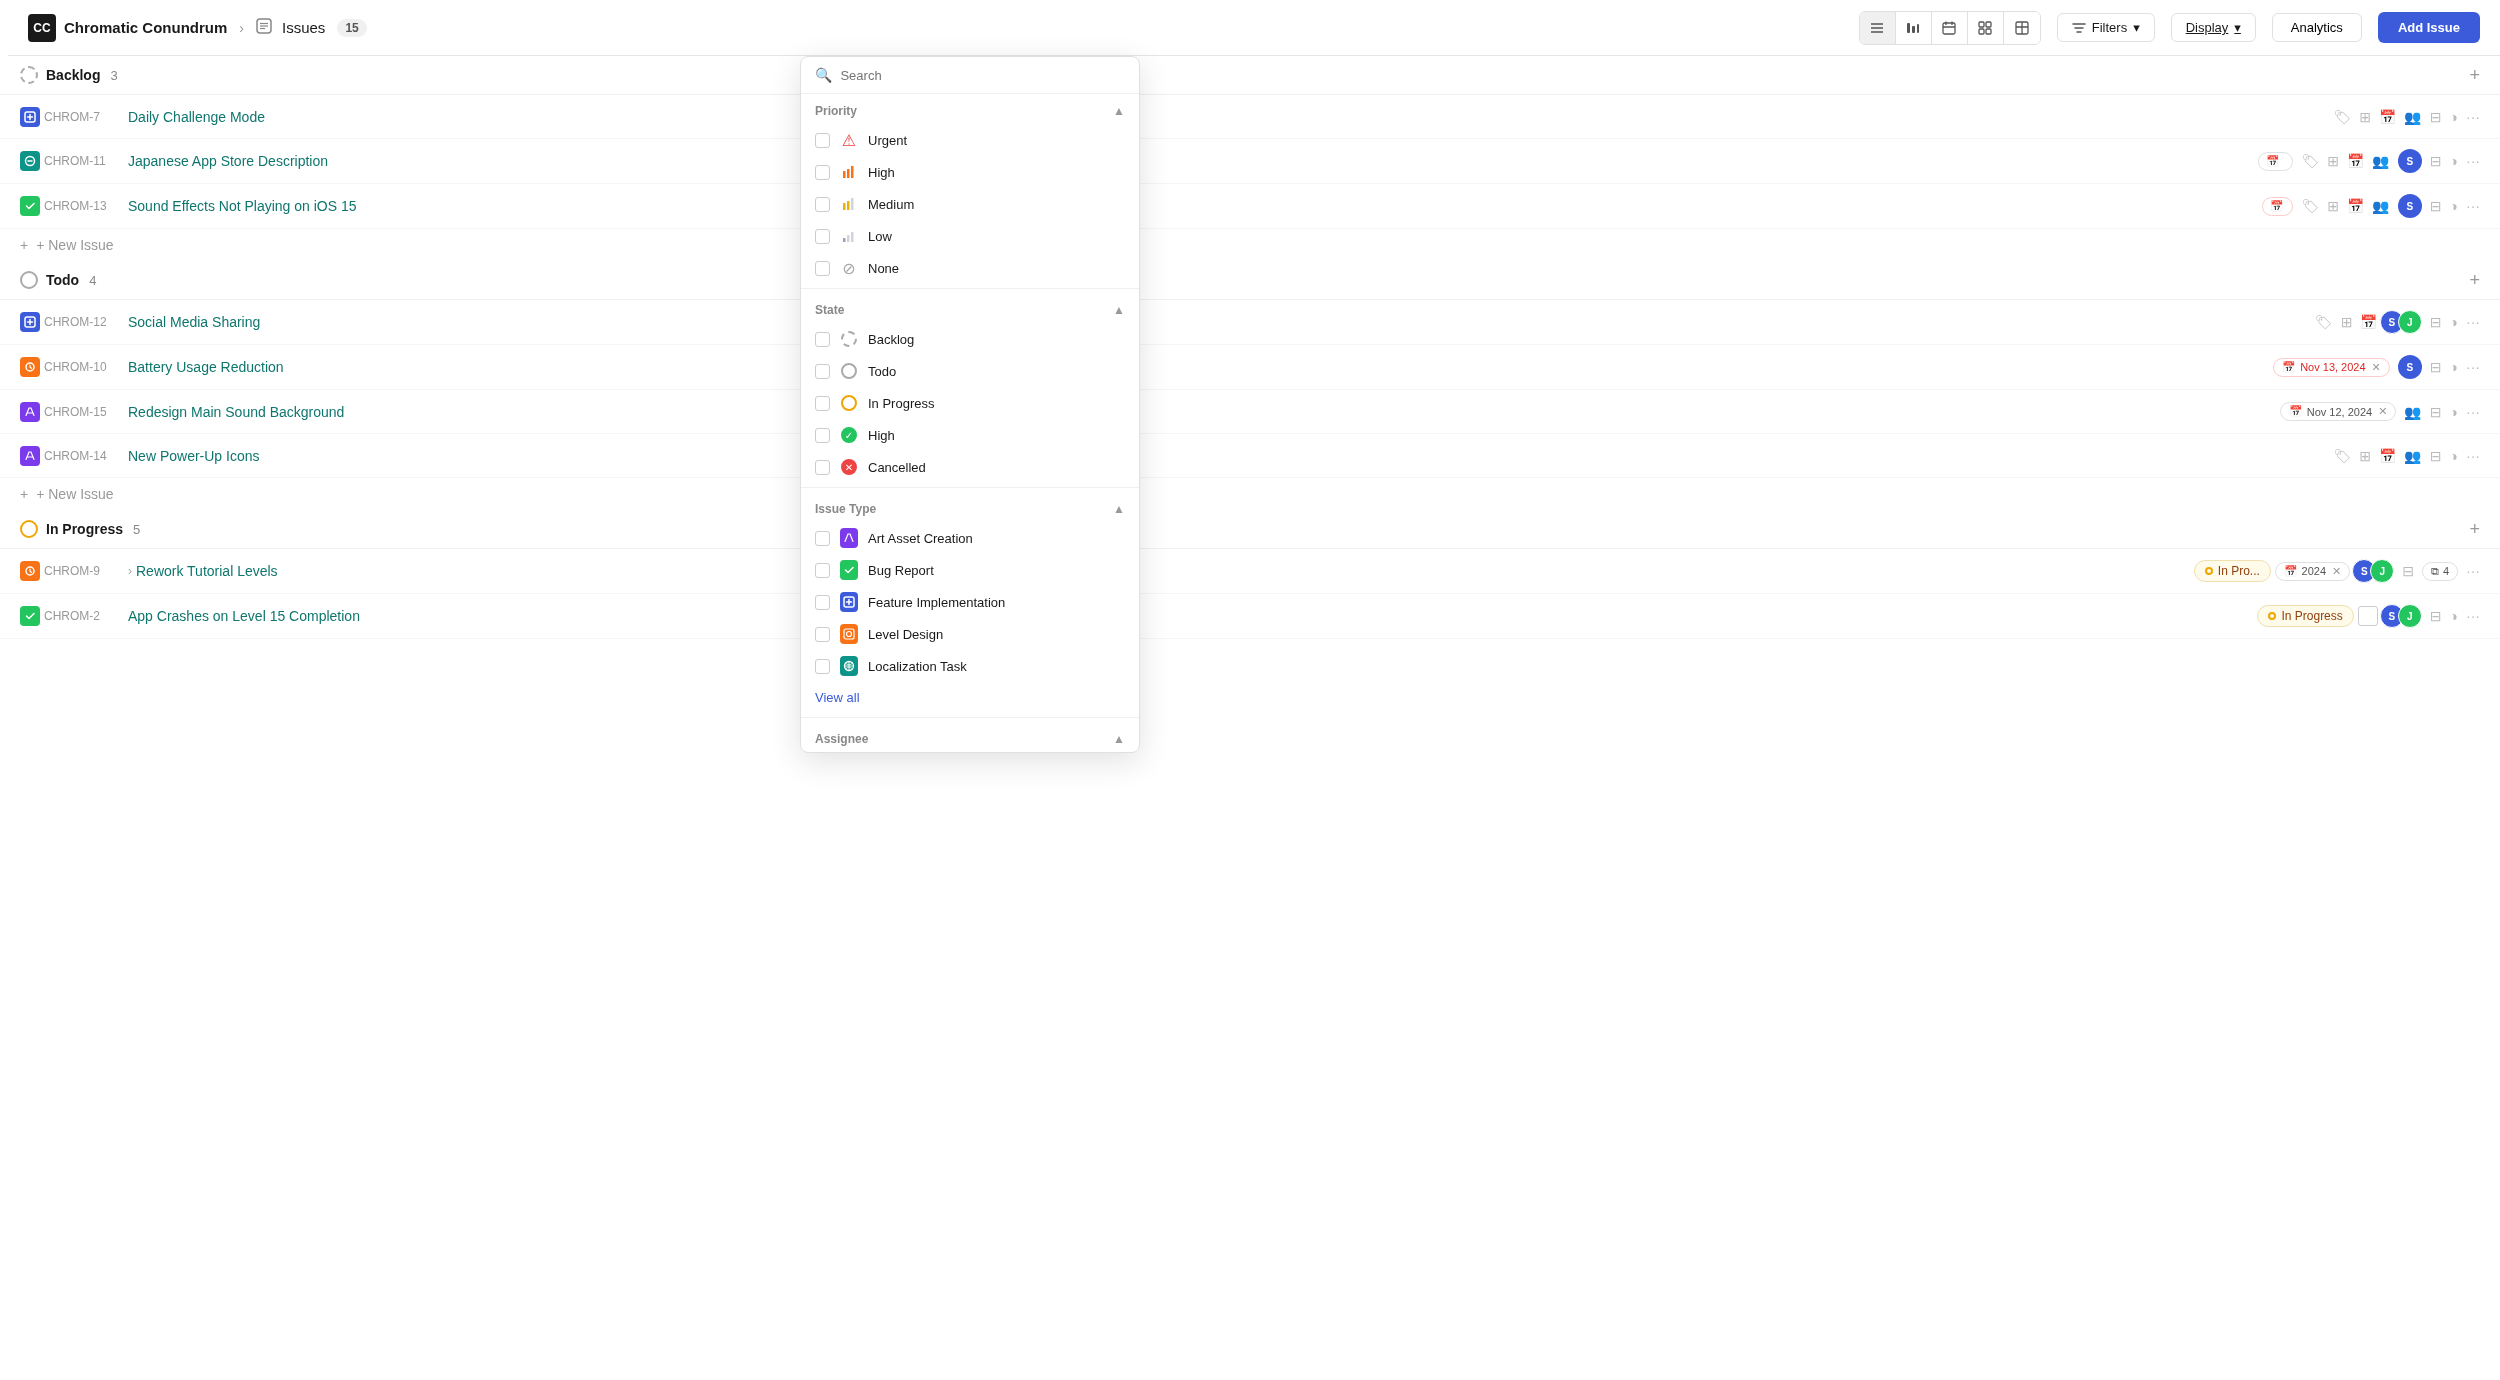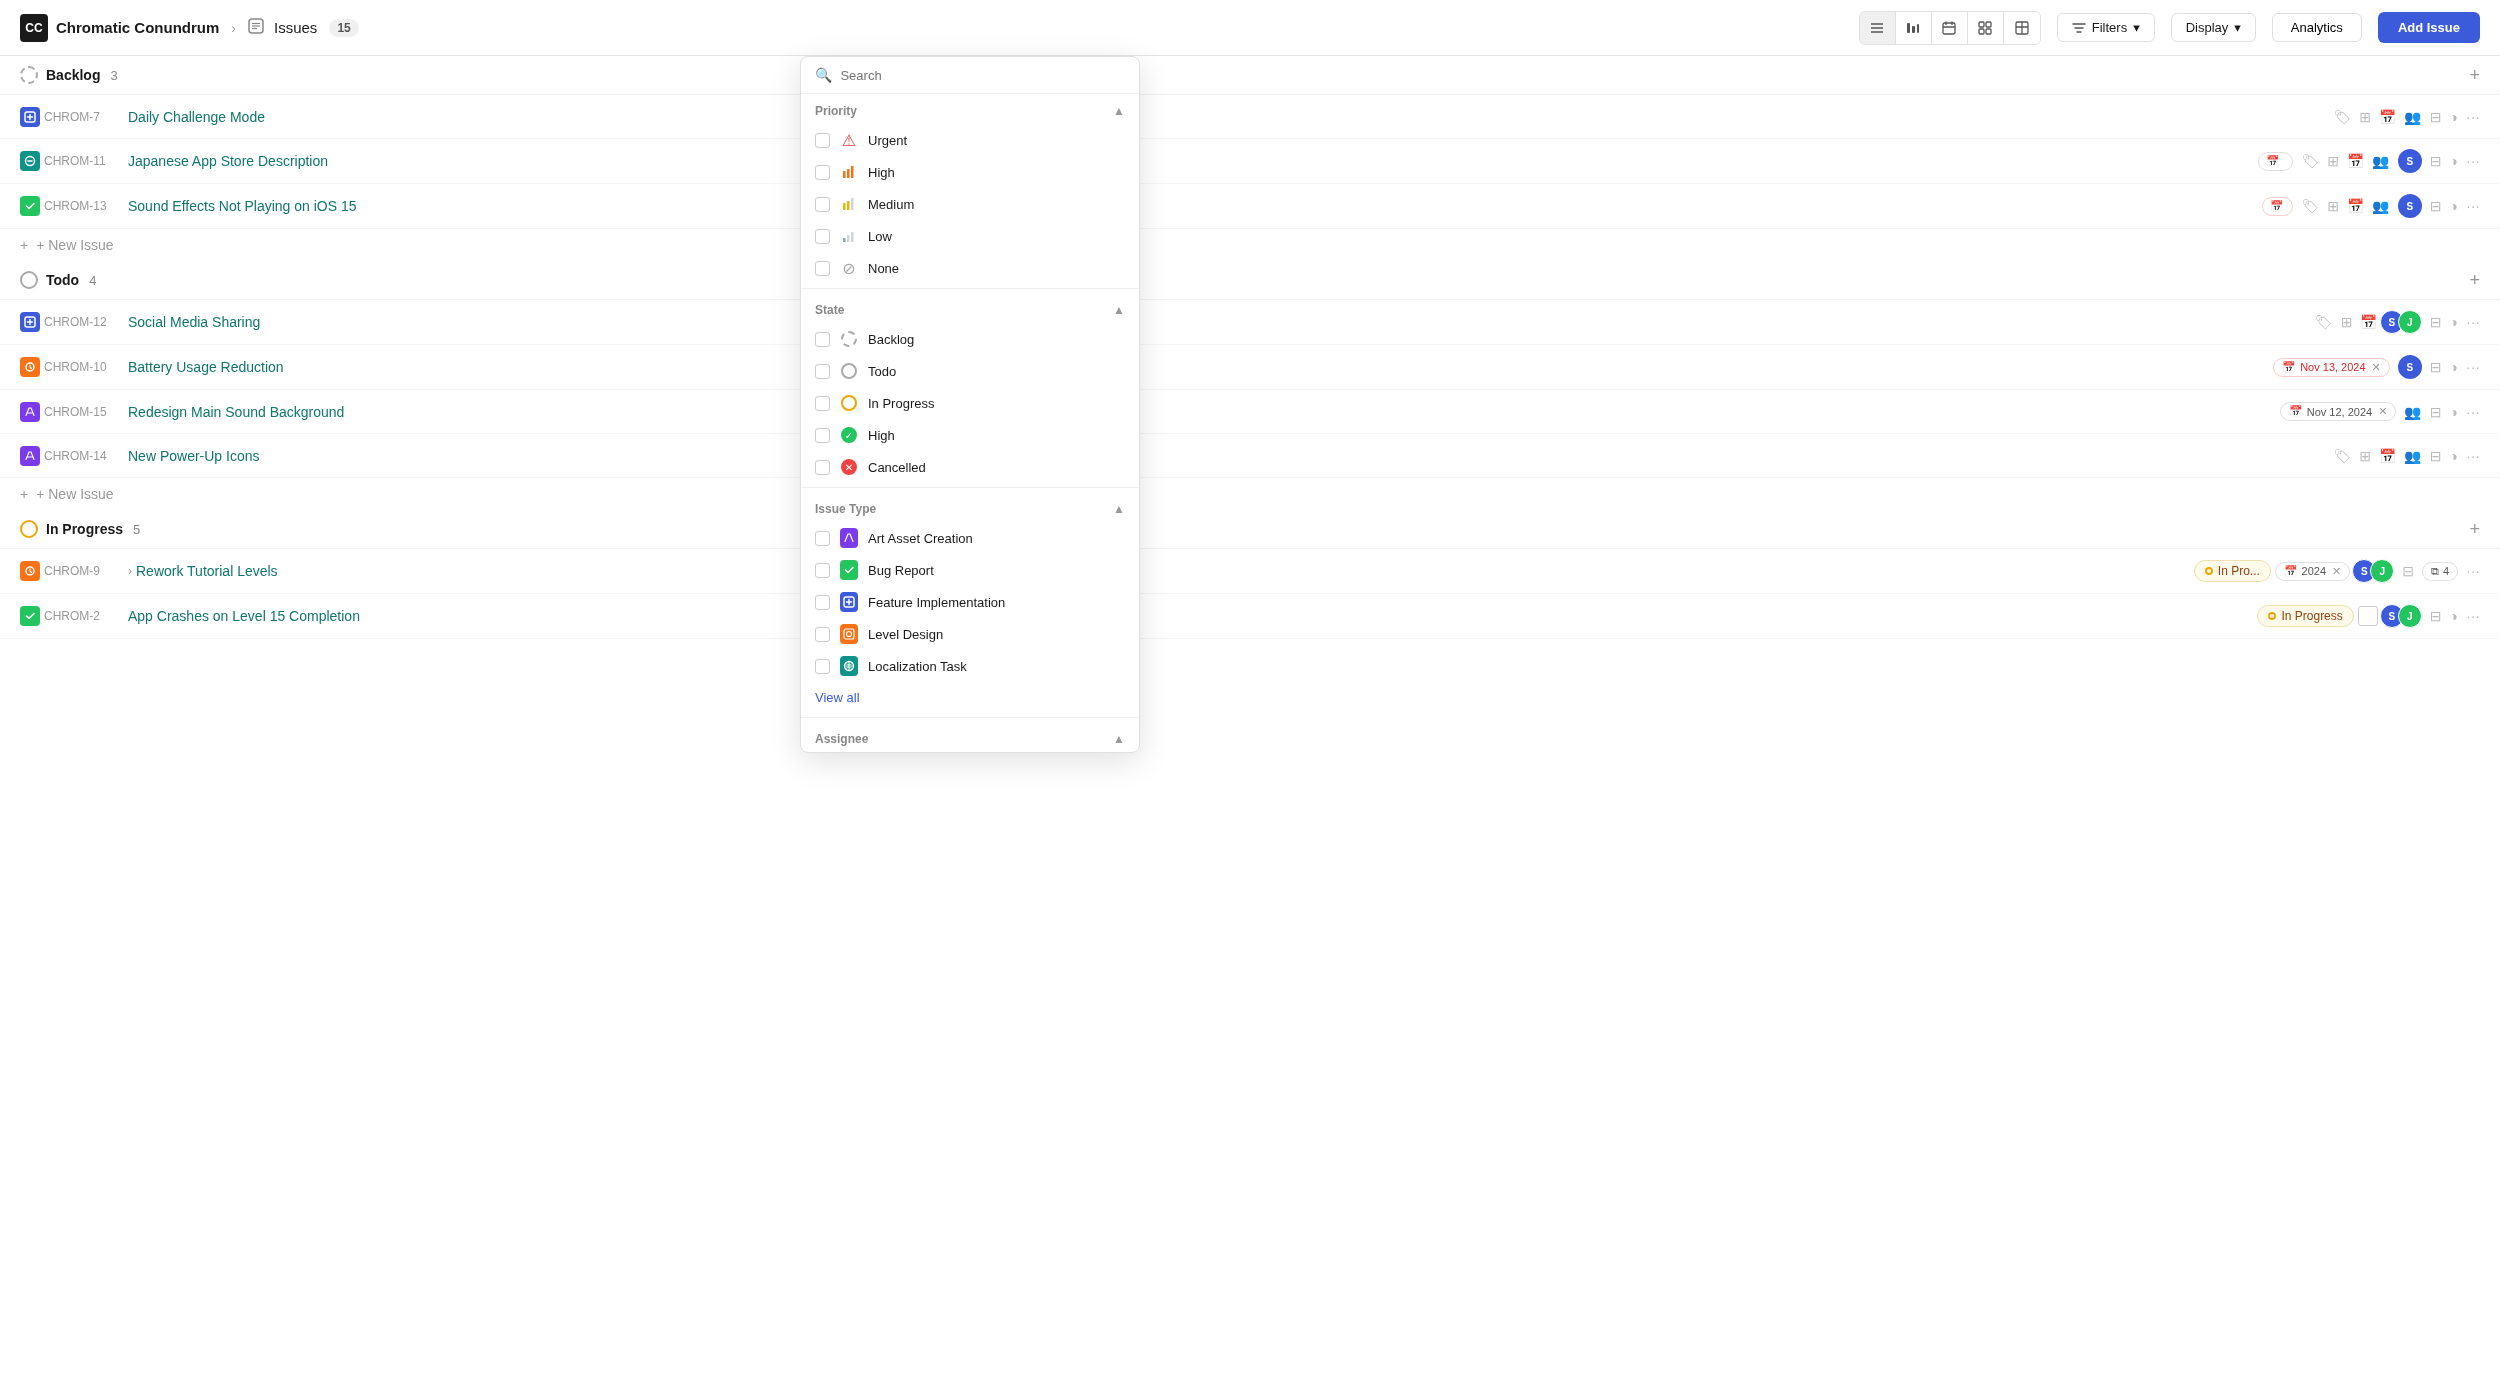--- a/index.html
+++ b/index.html
@@ -1,32 +1,32 @@
 <!DOCTYPE html>
 <html><head>
   <meta charset="utf-8">
   <style>
     * { box-sizing: border-box; margin: 0; padding: 0; }
     body { font-family: -apple-system, BlinkMacSystemFont, 'Segoe UI', sans-serif; background: #fff; color: #1a1a1a; font-size: 14px; overflow: hidden; }
 
     
-    .header { display: flex; align-items: center; padding: 0 20px; height: 56px; border-bottom: 1px solid #e5e5e5; gap: 8px; }
+    .header { display: flex; align-items: center; padding: 0 20px; height: 56px; border-bottom: 1px solid #e5e5e5; gap: 8px; margin-left: 8px; }
     .app-icon { width: 28px; height: 28px; background: #1a1a1a; border-radius: 4px; display: flex; align-items: center; justify-content: center; color: white; font-size: 12px; font-weight: bold; flex-shrink: 0; }
     .breadcrumb-text { font-size: 15px; font-weight: 600; color: #1a1a1a; }
     .breadcrumb-sep { color: #999; margin: 0 4px; }
     .issues-icon { color: #666; margin-right: 2px; }
     .issues-label { font-size: 15px; font-weight: 500; color: #1a1a1a; }
     .issues-badge { background: #f0f0f0; color: #555; border-radius: 10px; padding: 2px 8px; font-size: 12px; font-weight: 600; margin-left: 4px; }
     .header-spacer { flex: 1; }
     .view-controls { display: flex; align-items: center; border: 1px solid #e0e0e0; border-radius: 6px; overflow: hidden; margin-right: 8px; }
     .view-btn { width: 36px; height: 32px; display: flex; align-items: center; justify-content: center; cursor: pointer; color: #555; border-right: 1px solid #e0e0e0; background: #fff; }
     .view-btn:last-child { border-right: none; }
     .view-btn.active { background: #f0f0f0; }
     .filters-btn { display: flex; align-items: center; gap: 6px; padding: 6px 14px; border: 1px solid #e0e0e0; border-radius: 6px; cursor: pointer; font-size: 13px; font-weight: 500; background: #fff; margin-right: 8px; }
-    .display-btn { display: flex; align-items: center; gap: 6px; padding: 6px 14px; border: 1px solid #e0e0e0; border-radius: 6px; cursor: pointer; font-size: 13px; font-weight: 500; background: #fff; margin-right: 8px; }
+    .display-btn { display: flex; align-items: center; gap: 6px; padding: 6px 14px; border: 1px solid #e0e0e0; border-radius: 6px; cursor: pointer; font-size: 13px; font-weight: 500; background: #fff; margin-right: 8px; text-decoration: underline; }
     .analytics-btn { padding: 6px 18px; border: 1px solid #e0e0e0; border-radius: 6px; cursor: pointer; font-size: 13px; font-weight: 500; background: #fff; margin-right: 8px; }
     .add-issue-btn { padding: 8px 20px; background: #3b5bdb; color: white; border: none; border-radius: 6px; cursor: pointer; font-size: 13px; font-weight: 600; }
 
     
     .main { display: flex; height: calc(100vh - 56px); overflow: hidden; }
     .issues-list { flex: 1; overflow-y: auto; padding: 0; }
 
     
     .section-header { display: flex; align-items: center; padding: 10px 20px; gap: 8px; border-bottom: 1px solid #f0f0f0; background: #fff; }
     .section-icon { width: 18px; height: 18px; border-radius: 50%; border: 2px solid #bbb; flex-shrink: 0; }

